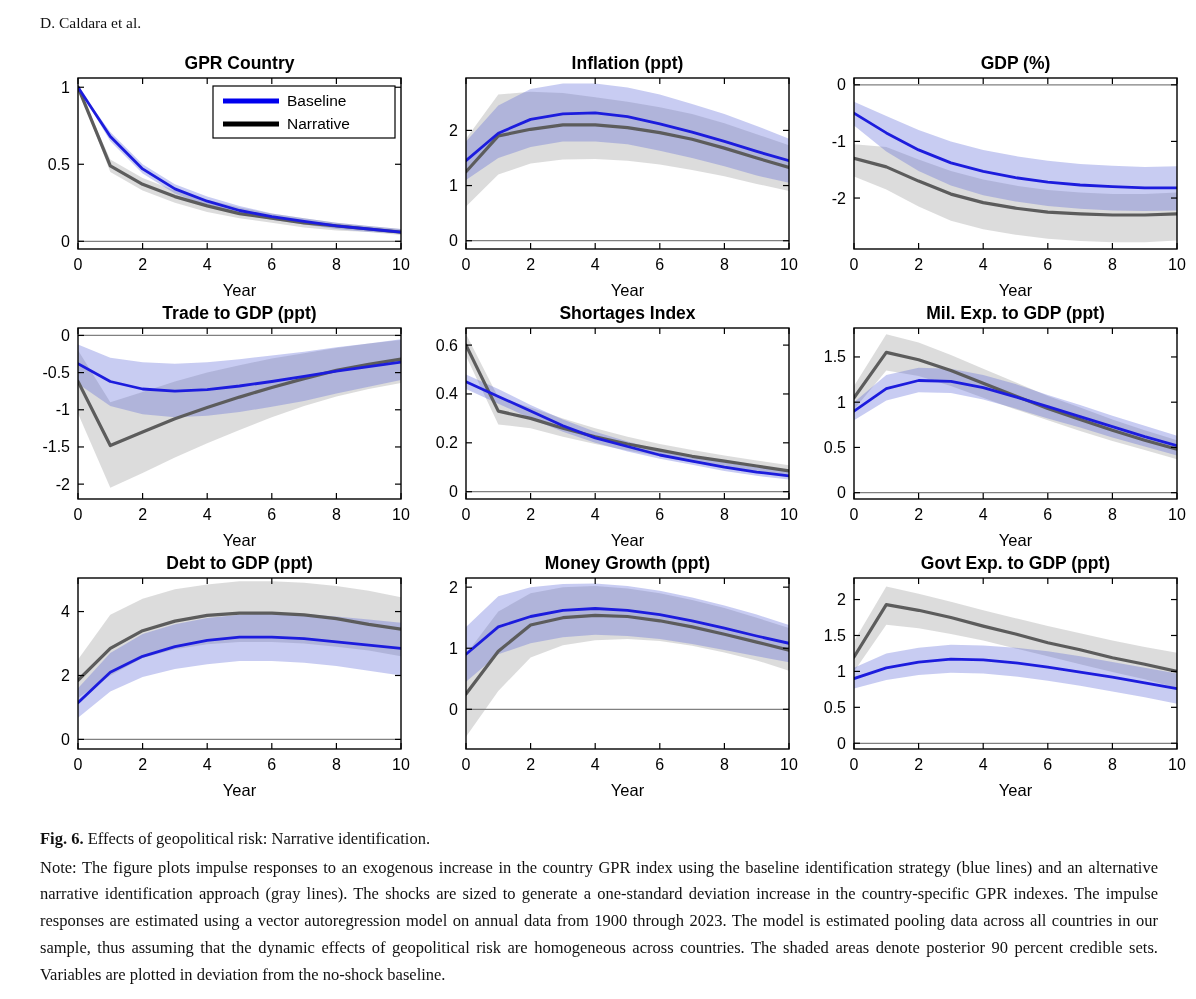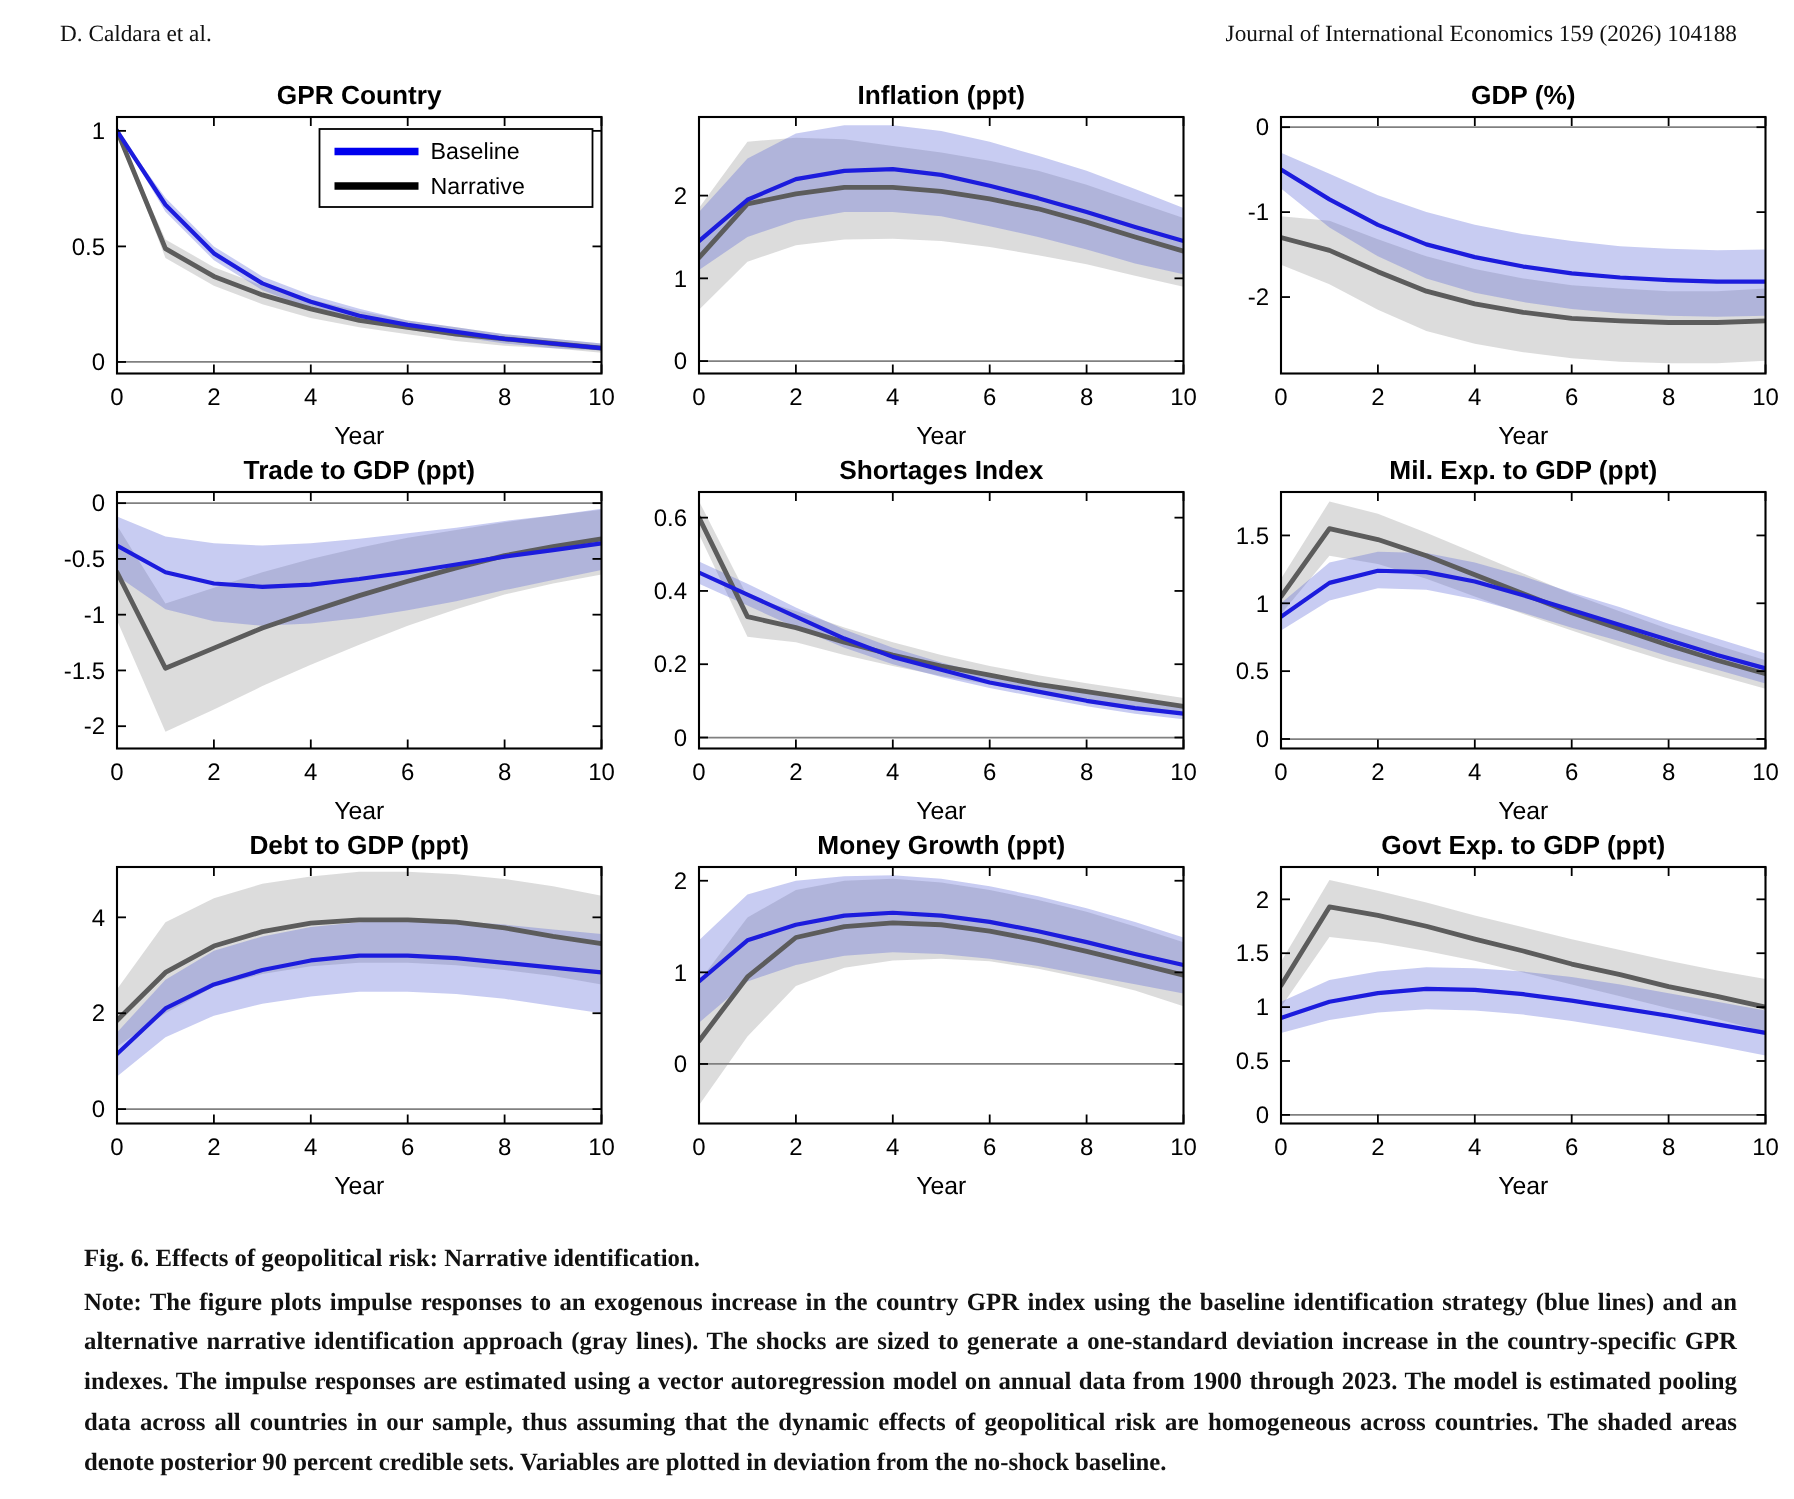--- a/index.html
+++ b/index.html
@@ -4,32 +4,31 @@
 <style>
   html,body{margin:0;padding:0;background:#fff;}
   body{width:1196px;height:999px;overflow:hidden;color:#111;font-family:"Liberation Serif",serif;}
   .header{display:flex;justify-content:space-between;align-items:baseline;
           font-size:15.5px;padding:14px 38px 0 40px;}
   .grid{display:grid;grid-template-columns:repeat(3,388px);grid-auto-rows:250px;
         margin:20px 0 0 26px;}
   .panel{width:388px;height:250px;}
   svg{display:block;}
   svg text{font-family:"Liberation Sans",sans-serif;fill:#000;}
-  .caption{margin:24px 38px 0 56px;font-size:16.5px;line-height:1.62;font-weight:bold;}
+  .caption{margin:24px 38px 0 40px;font-size:16.5px;line-height:1.62;}
   .figline{margin:0;}
   .note{margin:2px 0 0 0;text-align:justify;}
 </style>
 </head>
 <body>
 
 <div class="page">
 
   <div class="header">
     <span>D. Caldara et al.</span>
-    <span>Journal of International Economics 159 (2026) 104188</span>
   </div>
 
   <div class="grid">
     <div class="panel">
         <svg viewBox="0 0 388 250" width="388" height="250">
           <defs>
             <clipPath id="cp0">
               <rect x="52" y="26" width="323" height="171"></rect>
             </clipPath>
           </defs>

